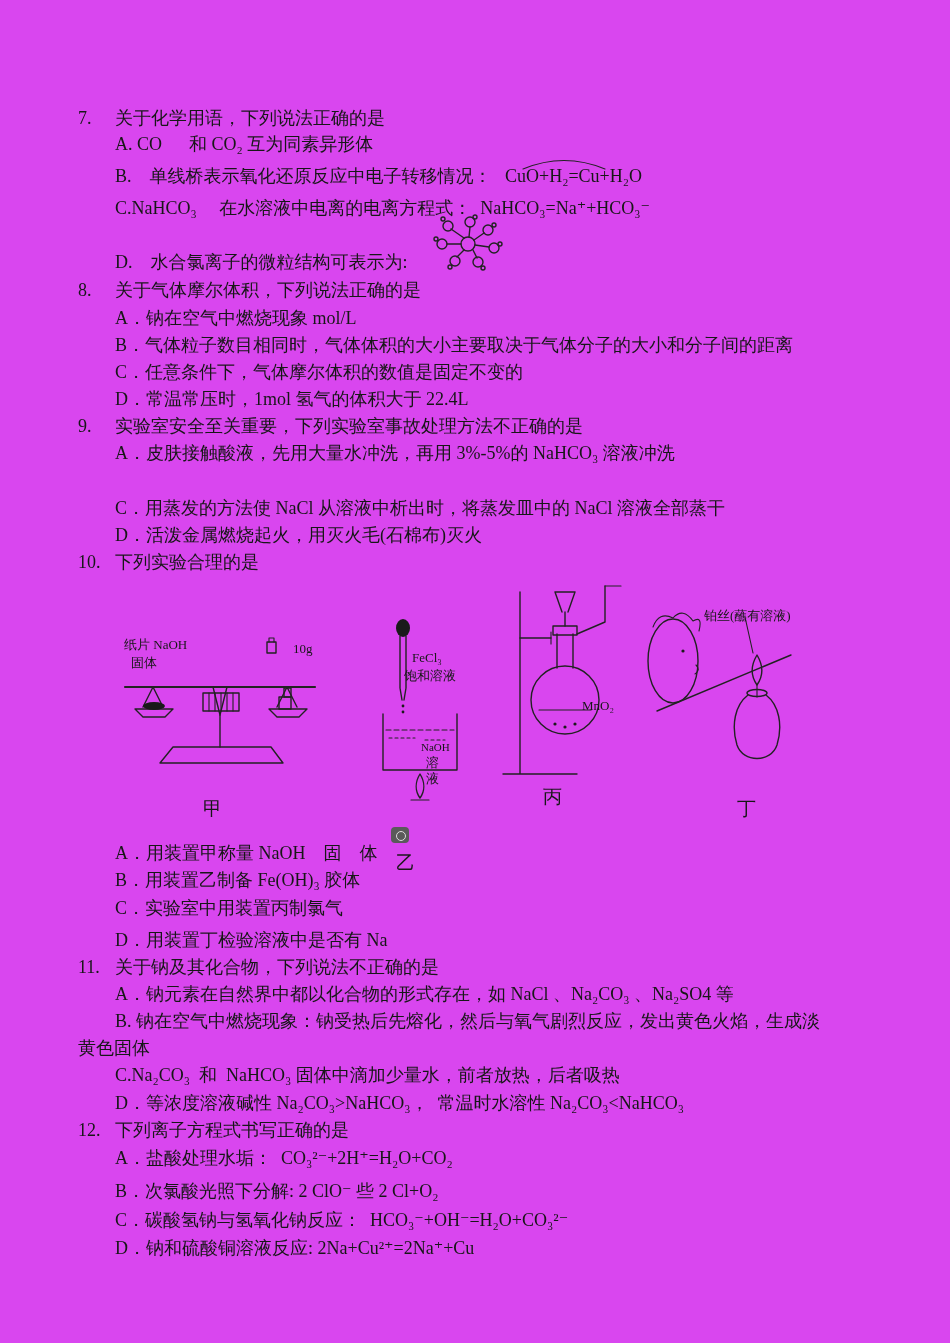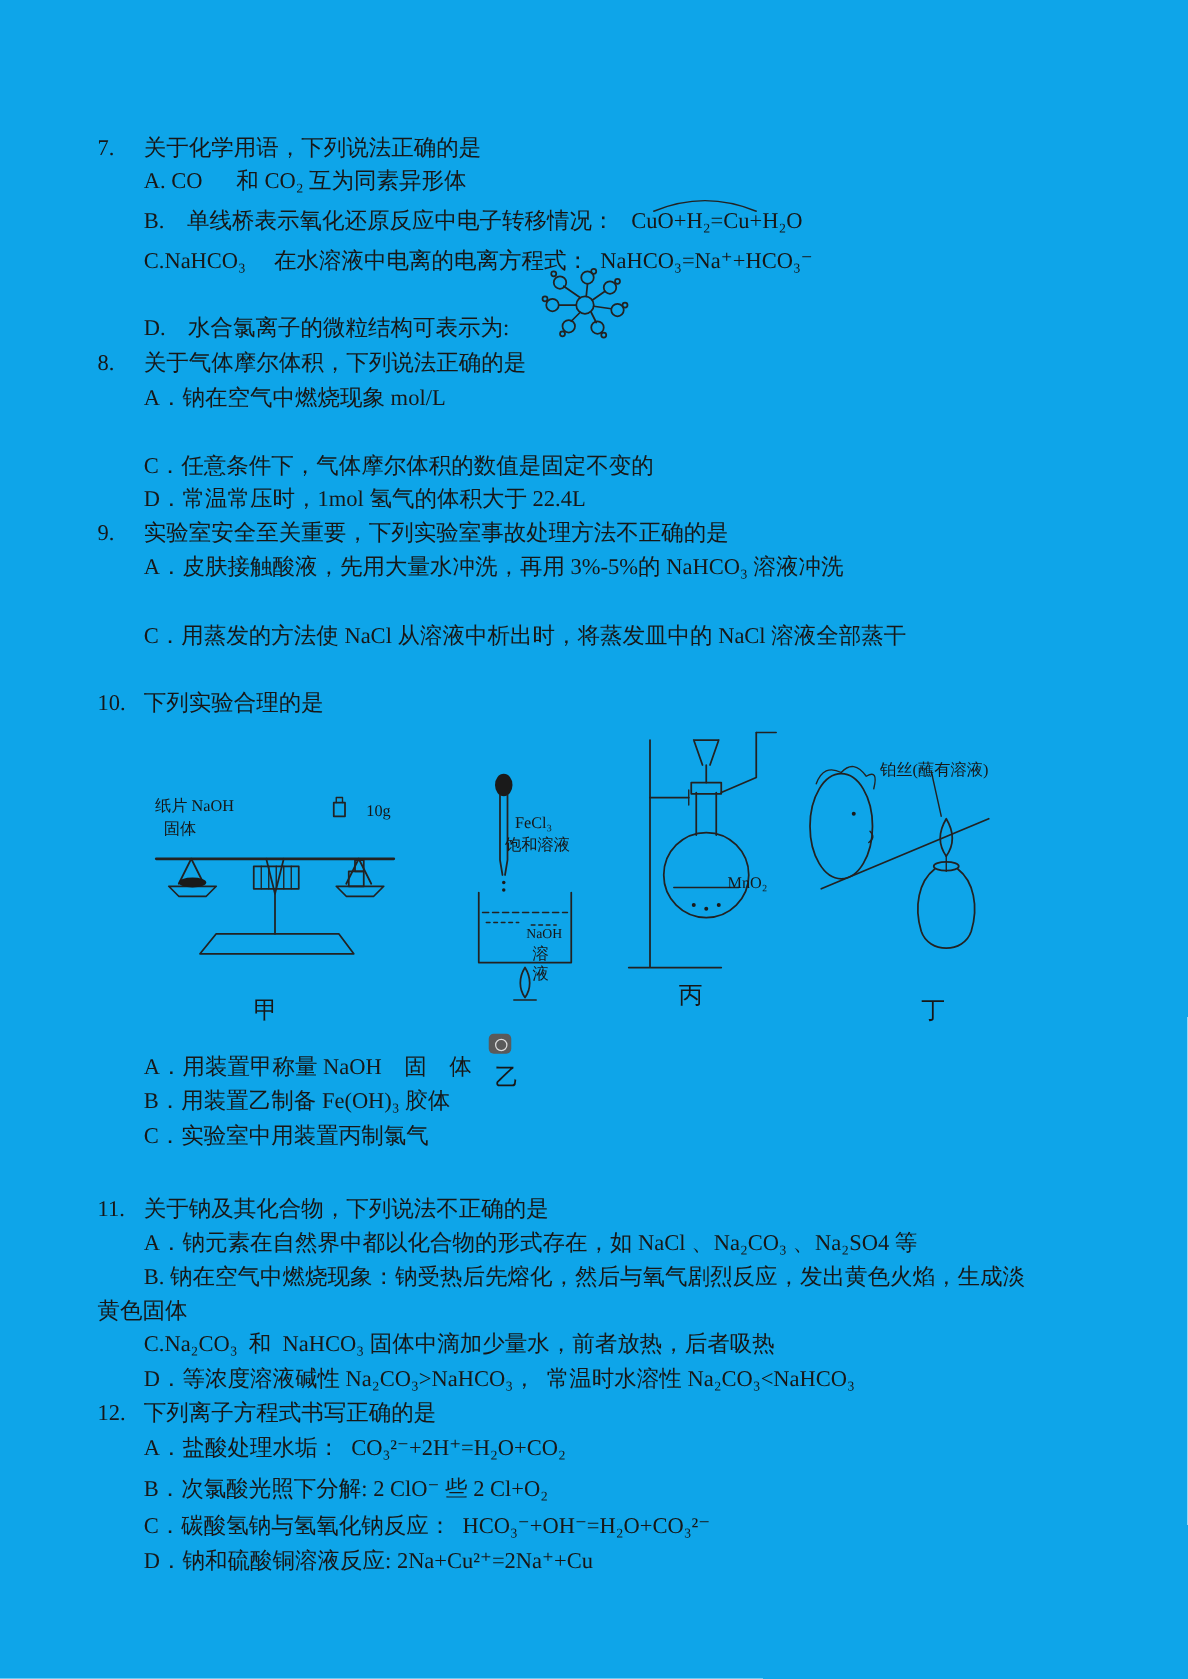--- a/index.html
+++ b/index.html
@@ -1,21 +1,21 @@
 <!DOCTYPE html>
 <html><head>
 <meta charset="utf-8">
 <style>
   * { box-sizing: border-box; }
   html,body { margin:0; padding:0; background:#ffffff; }
   .page {
     position: relative;
     width: 950px;
     height: 1343px;
-    background: #0ea5e9;
+    background: #d946ef;
     font-family: "Liberation Serif", "DejaVu Serif", "DejaVu Sans", serif;
     color: #171717;
     overflow: hidden;
   }
   .line {
     position: absolute;
     font-size: 18px;
     line-height: 24px;
     white-space: pre;
   }
@@ -88,26 +88,28 @@
       <circle cx="72" cy="30" r="2"></circle>
         <circle cx="55" cy="54" r="2"></circle>
         <circle cx="22" cy="53" r="2"></circle>
         <circle cx="8" cy="25" r="2"></circle>
     </g>
   </svg>
   <div class="line opt" style="top:250px">D.　水合氯离子的微粒结构可表示为:</div>
 
   <div class="line qline" style="top:278px"><span class="qnum">8.</span><span>关于气体摩尔体积，下列说法正确的是</span></div>
   <div class="line opt" style="top:306px">A．钠在空气中燃烧现象 mol/L</div>
+  <div class="line opt" style="top:333px">B．气体粒子数目相同时，气体体积的大小主要取决于气体分子的大小和分子间的距离</div>
   <div class="line opt" style="top:360px">C．任意条件下，气体摩尔体积的数值是固定不变的</div>
   <div class="line opt" style="top:387px">D．常温常压时，1mol 氢气的体积大于 22.4L</div>
 
   <div class="line qline" style="top:414px"><span class="qnum">9.</span><span>实验室安全至关重要，下列实验室事故处理方法不正确的是</span></div>
   <div class="line opt" style="top:441px">A．皮肤接触酸液，先用大量水冲洗，再用 3%-5%的 NaHCO₃ 溶液冲洗</div>
   <div class="line opt" style="top:496px">C．用蒸发的方法使 NaCl 从溶液中析出时，将蒸发皿中的 NaCl 溶液全部蒸干</div>
+  <div class="line opt" style="top:523px">D．活泼金属燃烧起火，用灭火毛(石棉布)灭火</div>
 
   <div class="line qline" style="top:550px"><span class="qnum">10.</span><span>下列实验合理的是</span></div>
 
   <svg class="fig" style="left:115px;top:635px" width="215" height="135" viewBox="0 0 215 135">
     <g>
         <path d="M10 52 H200" style="stroke-width:2.2"></path>
       </g>
     <g>
       <path d="M98 52 L105 80 L112 52"></path>
       <rect x="88" y="58" width="36" height="18"></rect>
@@ -206,20 +208,21 @@
       <ellipse cx="112" cy="100" rx="10" ry="3.5"></ellipse>
       <path d="M103 102 C90 112 86 132 92 152 C98 170 126 170 132 152 C138 132 134 112 121 102"></path>
     </g>
   </svg>
   <div class="ann" style="left:704px;top:608px">铂丝(蘸有溶液)</div>
   <div class="figlabel" style="left:737px;top:798px">丁</div>
 
   <div class="line opt" style="top:841px">A．用装置甲称量 NaOH　固　体</div>
   <div class="line opt" style="top:868px">B．用装置乙制备 Fe(OH)₃ 胶体</div>
   <div class="line opt" style="top:896px">C．实验室中用装置丙制氯气</div>
+  <div class="line opt" style="top:928px">D．用装置丁检验溶液中是否有 Na</div>
 
   <div class="line qline" style="top:955px"><span class="qnum">11.</span><span>关于钠及其化合物，下列说法不正确的是</span></div>
   <div class="line opt" style="top:982px">A．钠元素在自然界中都以化合物的形式存在，如 NaCl 、Na₂CO₃ 、Na₂SO4 等</div>
   <div class="line opt" style="top:1009px">B. 钠在空气中燃烧现象：钠受热后先熔化，然后与氧气剧烈反应，发出黄色火焰，生成淡</div>
   <div class="line" style="left:78px;top:1036px">黄色固体</div>
   <div class="line opt" style="top:1063px">C.Na₂CO₃  和  NaHCO₃ 固体中滴加少量水，前者放热，后者吸热</div>
   <div class="line opt" style="top:1091px">D．等浓度溶液碱性 Na₂CO₃&gt;NaHCO₃，  常温时水溶性 Na₂CO₃&lt;NaHCO₃</div>
 
   <div class="line qline" style="top:1118px"><span class="qnum">12.</span><span>下列离子方程式书写正确的是</span></div>
   <div class="line opt" style="top:1146px">A．盐酸处理水垢：  CO₃²⁻+2H⁺=H₂O+CO₂</div>

